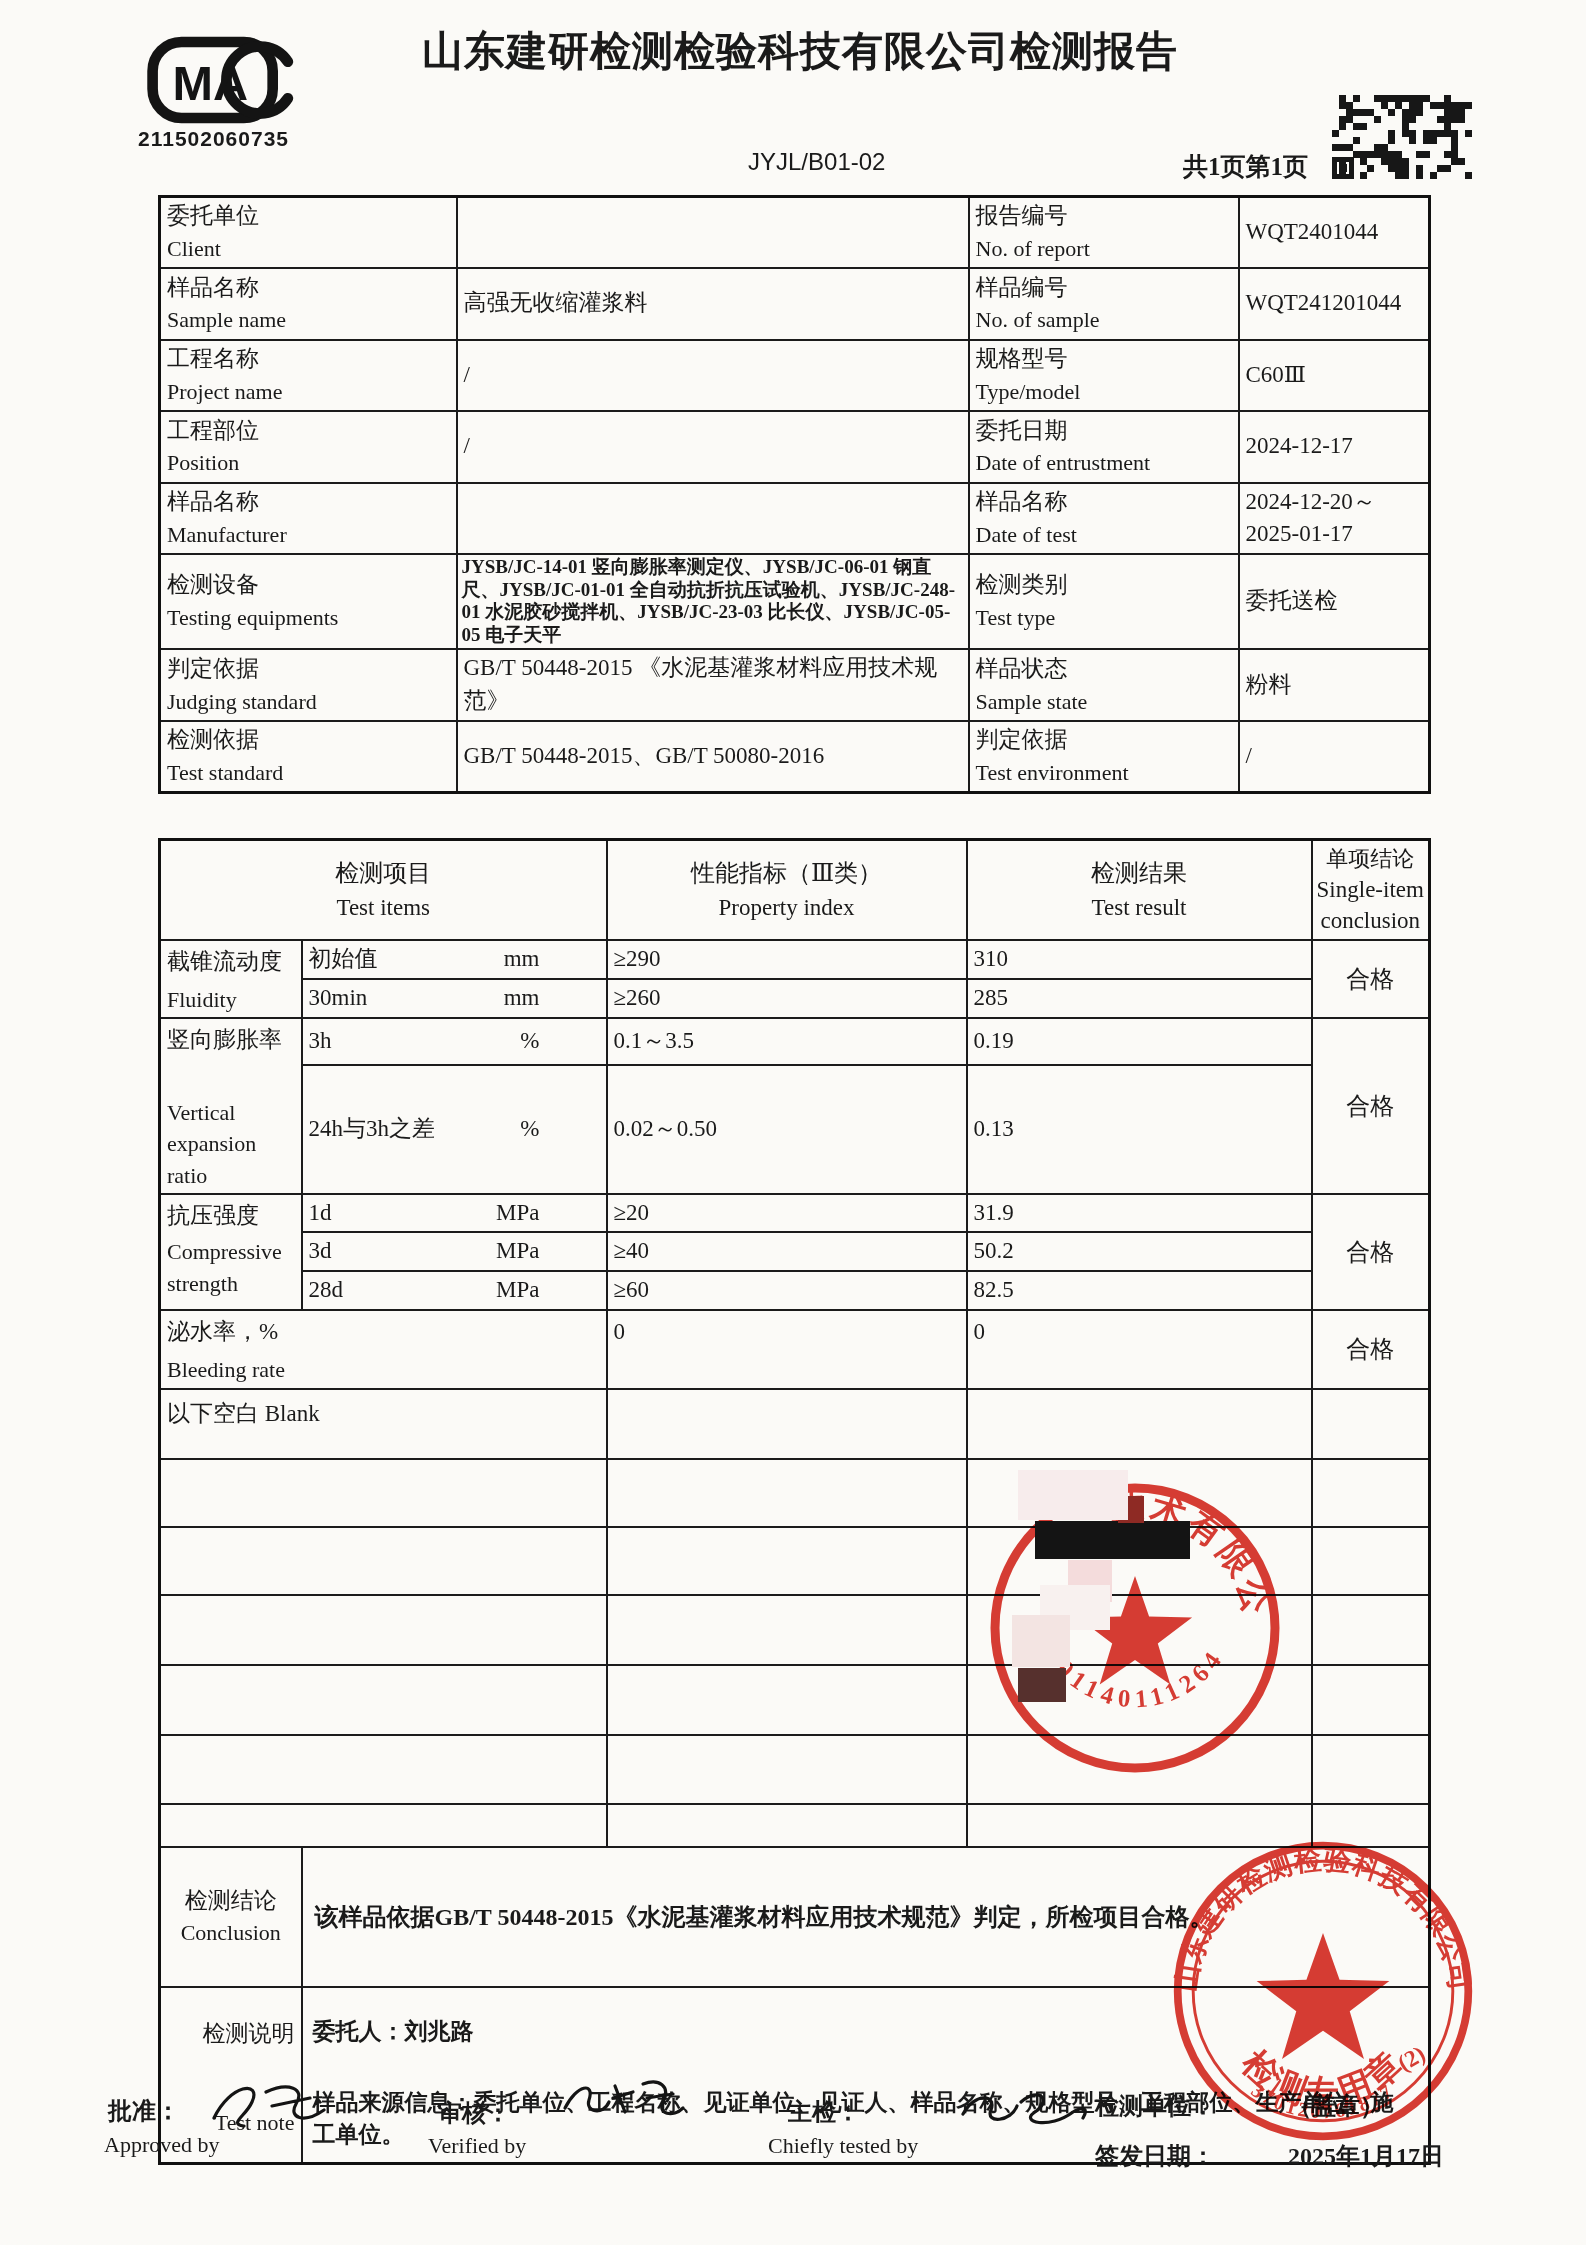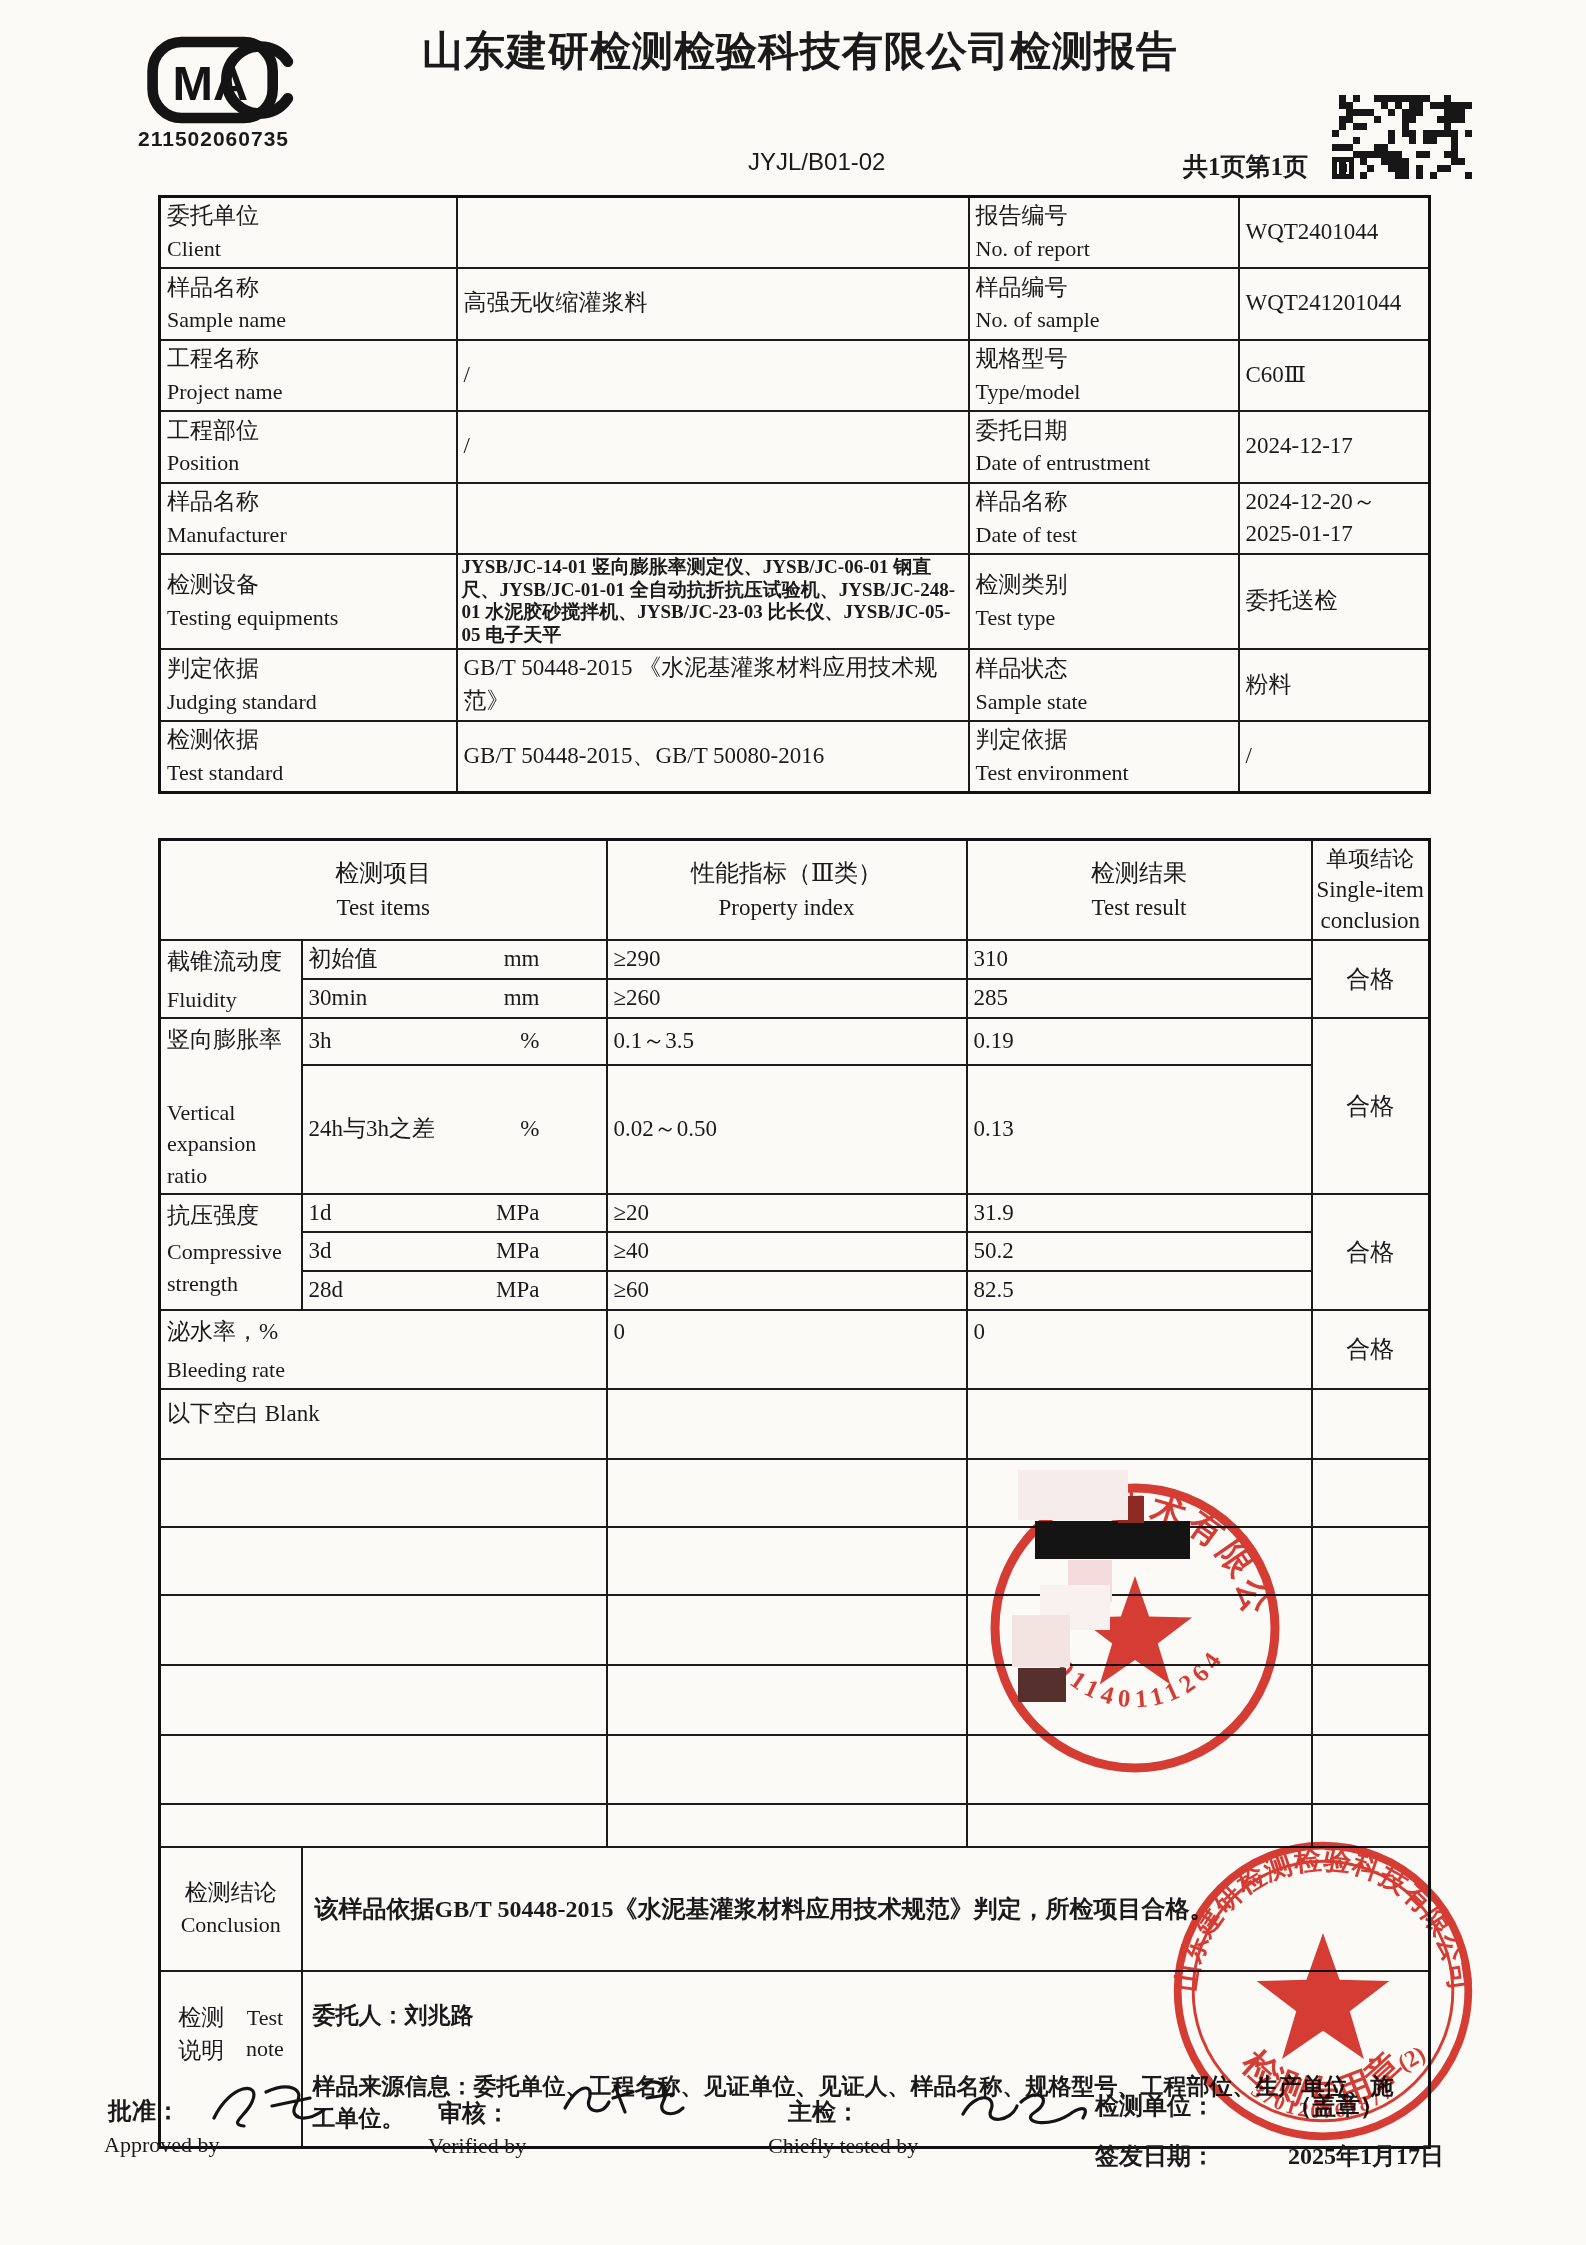--- a/index.html
+++ b/index.html
@@ -26,21 +26,21 @@
   .equip{font-size:19px;font-weight:600;line-height:1.2;padding:1px 4px;}
   .vtop{vertical-align:top;padding-top:5px;}
   .rt-head td{text-align:center;font-size:24px;line-height:1.5;}
   .rt-head .en{font-size:23px;}
   .single-head{font-size:22px !important;line-height:1.35 !important;padding:2px 2px;}
   .iw{display:flex;justify-content:space-between;padding-right:60px;}
   .pass{text-align:center;font-size:24px;}
   .blankcell{vertical-align:top;padding-top:8px;}
   .concl-label{text-align:center;}
   .concl-text{font-weight:600;font-size:24px;padding-left:12px;}
-  .note-label-inner{display:flex;flex-direction:row;justify-content:space-between;height:120px;padding-top:6px;text-align:center;}
+  .note-label-inner{display:flex;flex-direction:column;justify-content:space-between;height:120px;padding-top:6px;text-align:right;}
   .note-cell{position:relative;}
   .note-l1{position:absolute;top:28px;left:10px;font-weight:600;}
   .note-l2{position:absolute;bottom:10px;left:10px;right:14px;font-weight:600;}
 
   
   .f-zh{font-size:24px;font-weight:700;}
   .f-en{font-size:22px;}
 
   
   .stamp{mix-blend-mode:multiply;opacity:.9;}
@@ -438,21 +438,21 @@
           <td></td>
           <td></td>
           <td></td>
         </tr>
     <tr style="height:43px">
           <td colspan="2"></td>
           <td></td>
           <td></td>
           <td></td>
         </tr>
-    <tr style="height:124px">
+    <tr style="height:140px">
       <td class="lbl concl-label">
             <span class="zh">检测结论</span>
             <span class="en">Conclusion</span>
           </td>
       <td colspan="4" class="concl-text">该样品依据GB/T 50448-2015《水泥基灌浆材料应用技术规范》判定，所检项目合格。</td>
     </tr>
     <tr style="height:177px">
       <td class="lbl concl-label">
             <div class="note-label-inner">
               <span class="zh">检测说明</span>

